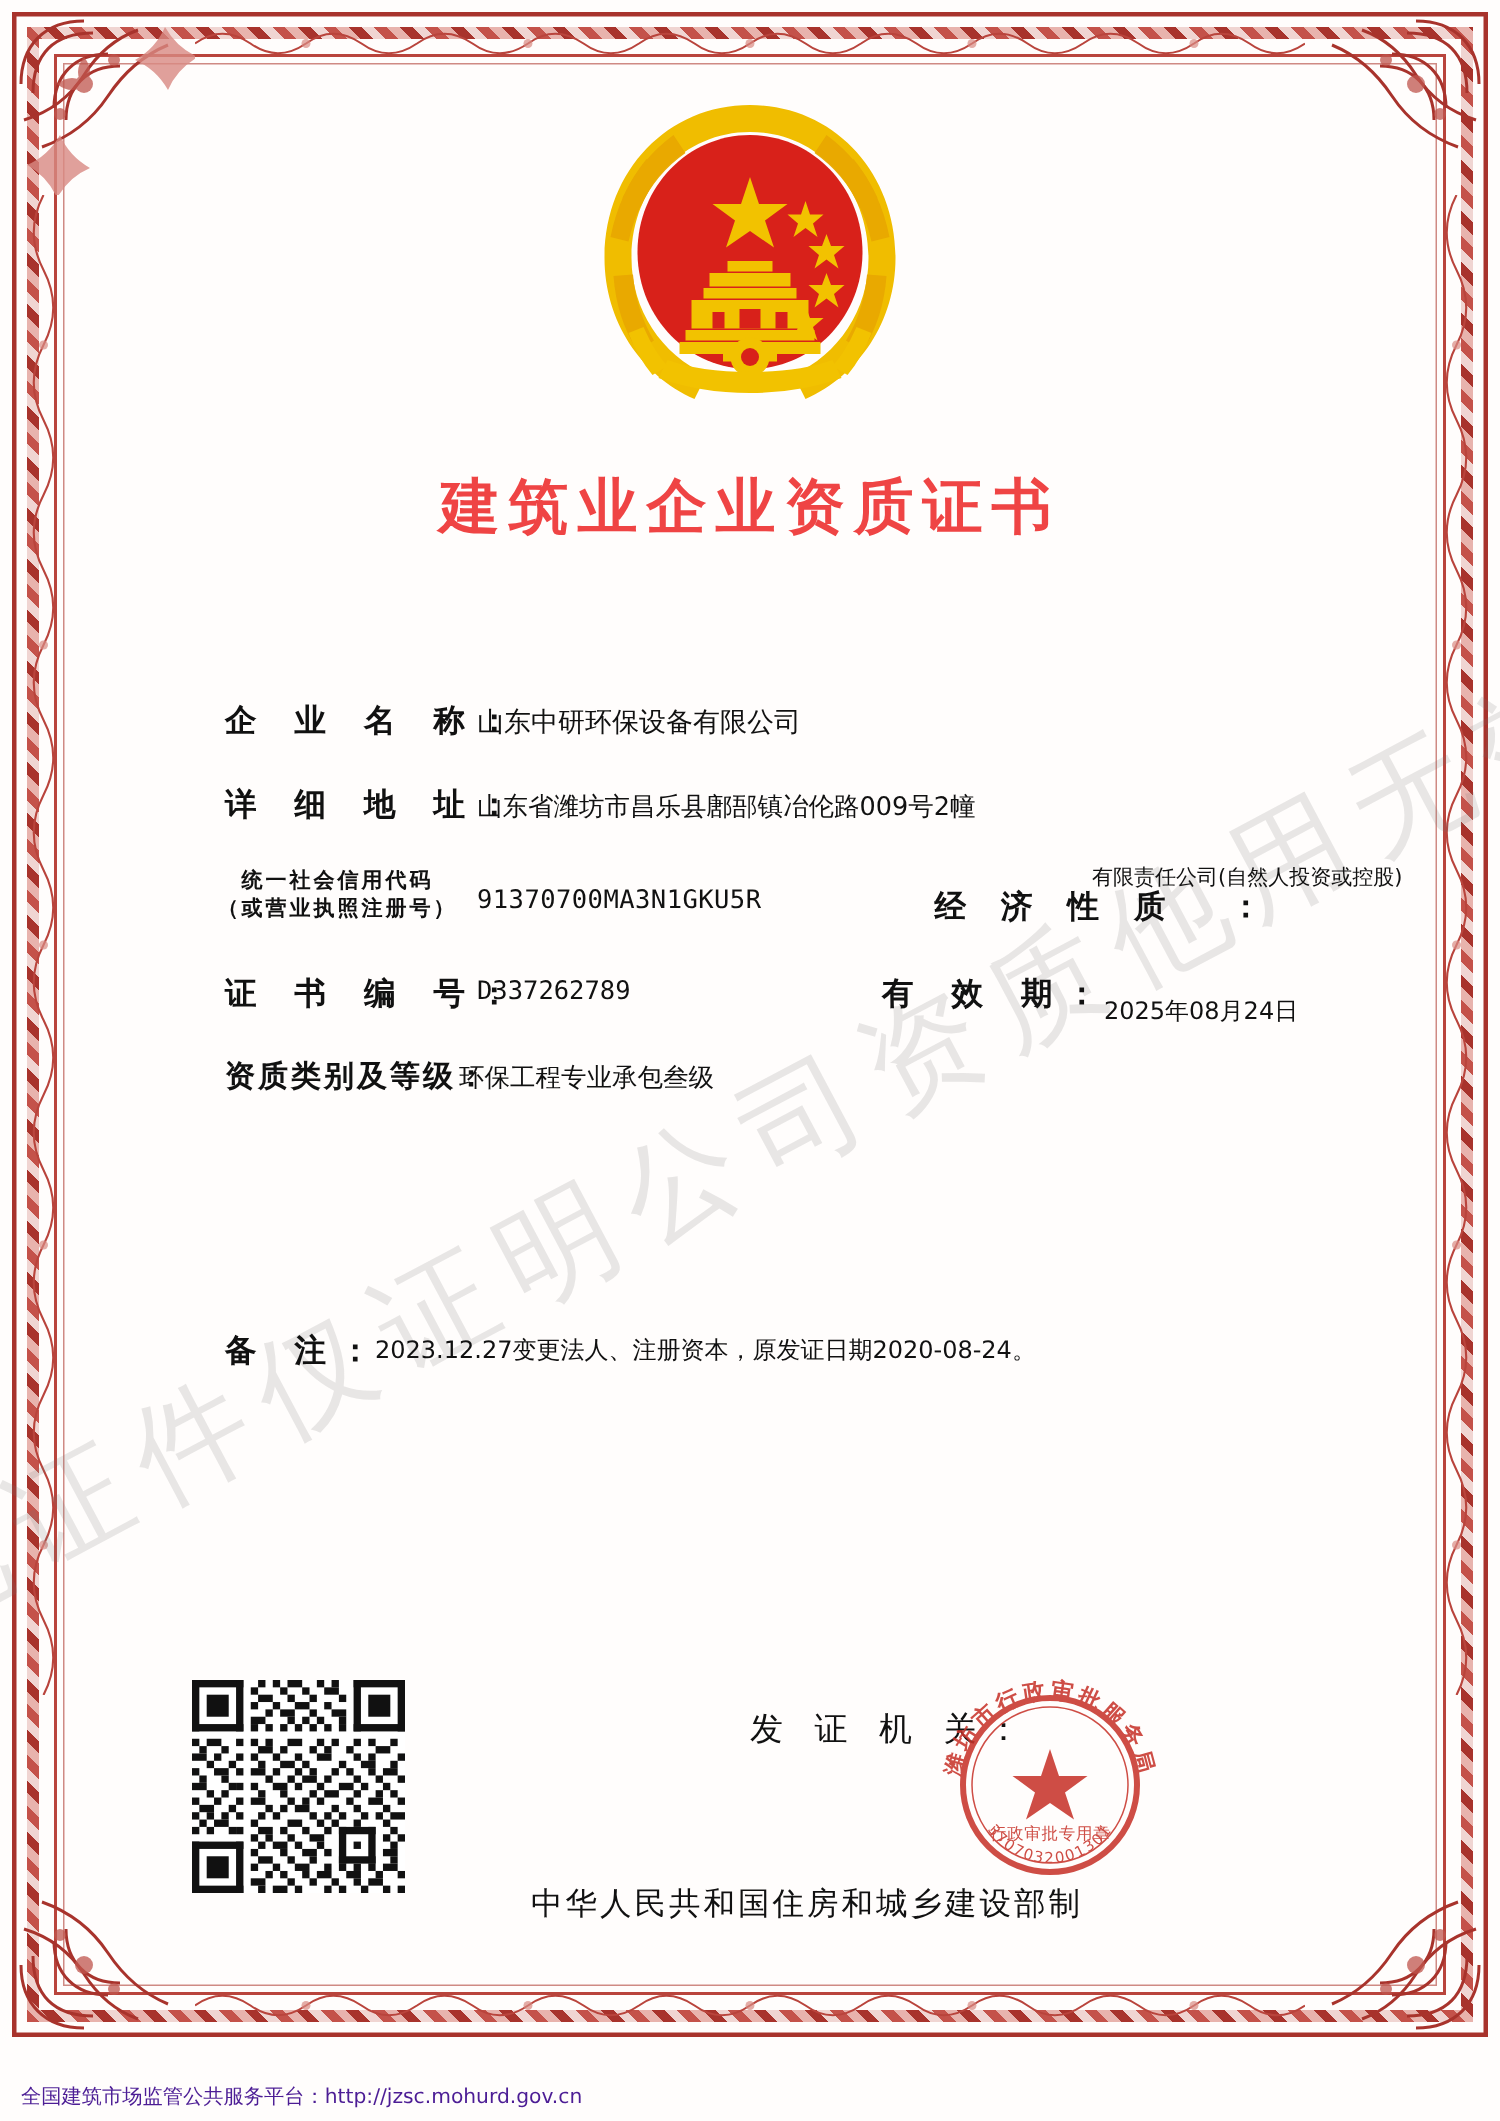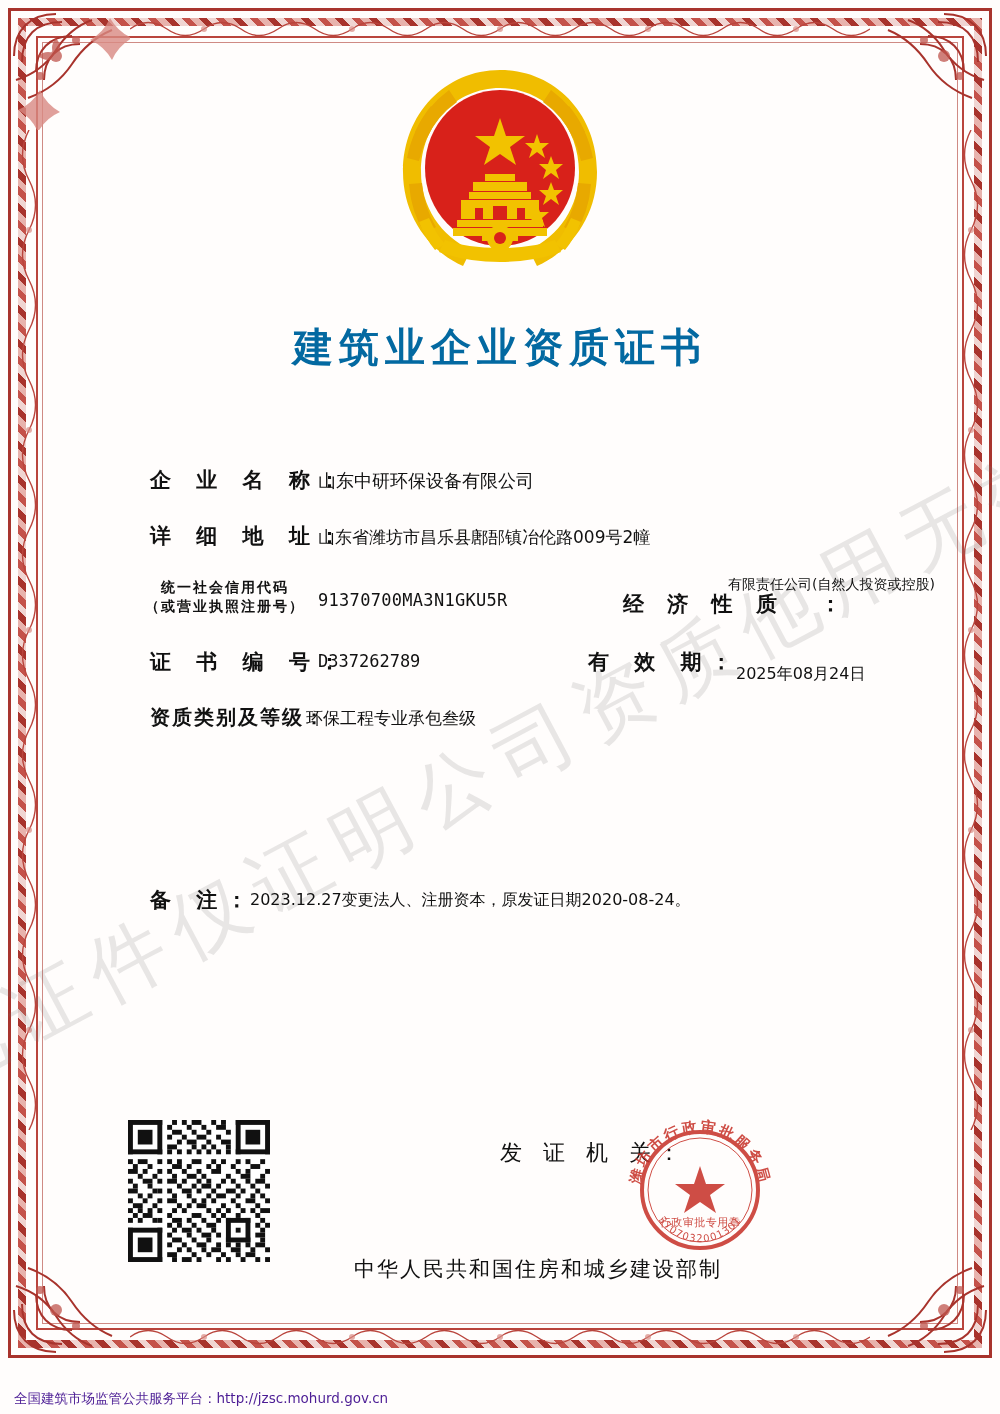--- a/index.html
+++ b/index.html
@@ -78,29 +78,29 @@
     left: 50%;
     top: 62px;
     transform: translateX(-50%);
     width: 230px;
     height: 218px;
   }
 
   
   .cert-title {
     position: absolute;
-    top: 320px;
+    top: 310px;
     left: 0;
     width: 100%;
     text-align: center;
     font-family: "DejaVu Sans", sans-serif;
     font-size: 40px;
     font-weight: bold;
     letter-spacing: 6px;
-    color: #0369a1;
+    color: #ef4444;
   }
 
   
   .watermark {
     position: absolute;
     left: 50%;
     top: 54%;
     transform: translate(-50%, -50%) rotate(-28deg);
     font-family: "DejaVu Sans", sans-serif;
     font-size: 78px;

